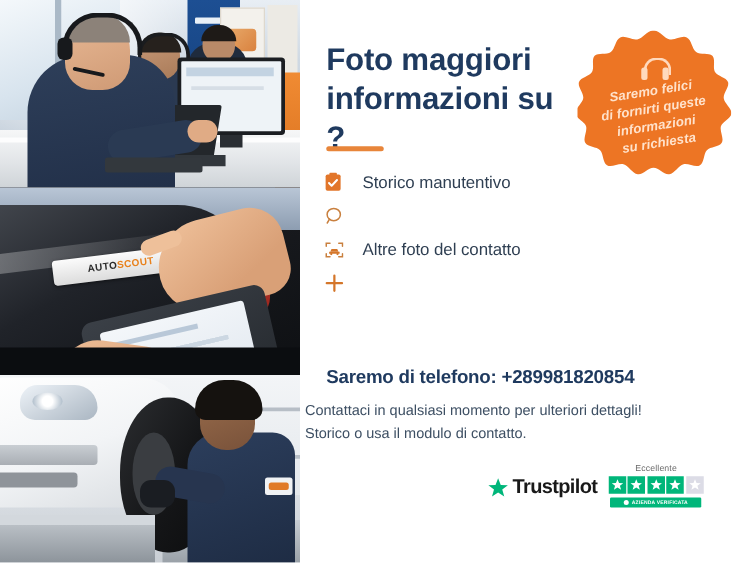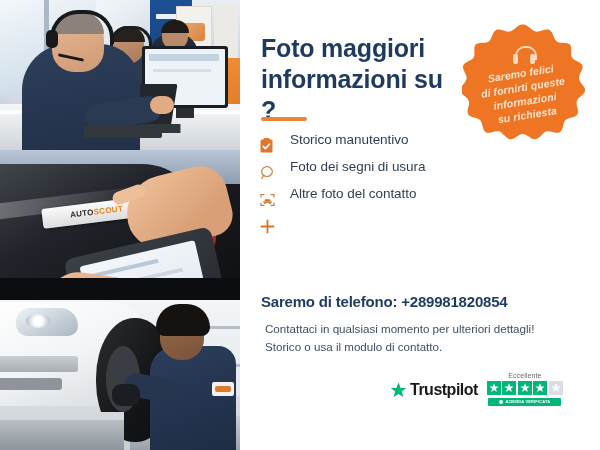--- a/index.html
+++ b/index.html
@@ -143,27 +143,27 @@
   .badge-head .bh-band{position:absolute;left:3px;top:2px;width:18px;height:12px;
       border:2.4px solid #ffd9bd;border-bottom:none;border-radius:10px 10px 0 0;}
   .badge-head .bh-l{position:absolute;left:1px;top:10px;width:5px;height:10px;background:#ffd9bd;border-radius:2px;}
   .badge-head .bh-r{position:absolute;right:1px;top:10px;width:5px;height:10px;background:#ffd9bd;border-radius:2px;}
   .badge-text{position:absolute;left:9px;top:44px;width:106px;
       transform:rotate(-9deg);text-align:center;color:#ffe2cb;
       font-size:10.5px;line-height:14px;font-weight:700;font-style:italic;letter-spacing:.1px;}
 
   
   .features{position:absolute;left:20px;top:132px;width:250px;}
-  .feat{display:flex;height:27px;}
+  .feat{display:flex;align-items:center;height:27px;}
   .feat .ic{width:30px;flex:0 0 30px;display:flex;align-items:center;justify-content:flex-start;color:#d4762a;}
   .feat .lbl{font-size:13.5px;color:#2f3f52;letter-spacing:-.05px;}
 
   
   .phone{position:absolute;left:21px;top:293px;font-size:15px;font-weight:700;color:#1f3a5f;letter-spacing:-.2px;}
-  .sub{position:absolute;left:25px;top:320px;width:300px;font-size:11.6px;line-height:17.5px;color:#3d4f63;}
+  .sub{position:absolute;left:4px;top:320px;width:300px;font-size:11.6px;line-height:17.5px;color:#3d4f63;}
 
   
   .tp{position:absolute;left:150px;top:372px;width:200px;display:flex;align-items:flex-start;}
   .tp-logo{display:flex;align-items:center;margin-top:9px;}
   .tp-logo .tp-name{font-size:16px;font-weight:700;color:#191919;letter-spacing:-.5px;margin-left:3px;text-align:right;}
   .tp-right{margin-left:9px;display:flex;flex-direction:column;align-items:center;}
   .tp-ecc{font-size:7px;color:#6b6b6b;letter-spacing:.1px;margin-bottom:2px;}
   .tp-stars{display:flex;gap:1.5px;}
   .tp-stars .st{width:14px;height:14px;background:#00b67a;display:flex;align-items:center;justify-content:center;}
   .tp-stars .st.half{background:#dcdce6;}
@@ -292,21 +292,20 @@
       </div>
 
 
       <div class="feat">
         <span class="ic">
           <svg width="15" height="15" viewBox="0 0 15 15">
             <ellipse cx="7" cy="6.6" rx="5.3" ry="4.9" stroke="#c9803f" stroke-width="1.2" fill="none"></ellipse>
             <path d="M3.6 10.3L1.8 13.4" stroke="#c9803f" stroke-width="1.2" stroke-linecap="round"></path>
           </svg>
         </span>
-        <span class="lbl">Foto dei segni di usura</span>
       </div>
 
       <div class="feat">
         <span class="ic">
           <svg width="15" height="14" viewBox="0 0 15 14">
             <path d="M1 4V1.6h3M14 4V1.6h-3M1 10v2.4h3M14 10v2.4h-3" stroke="#c9803f" stroke-width="1.2" fill="none" stroke-linecap="round"></path>
             <path d="M3.3 8.4h8.4v1.5H3.3z" fill="#d4762a"></path>
             <path d="M4.2 8.4l1-2.2h4.6l1 2.2" fill="#d4762a"></path>
             <circle cx="5" cy="10.2" r="0.9" fill="#d4762a"></circle>
             <circle cx="10" cy="10.2" r="0.9" fill="#d4762a"></circle>

